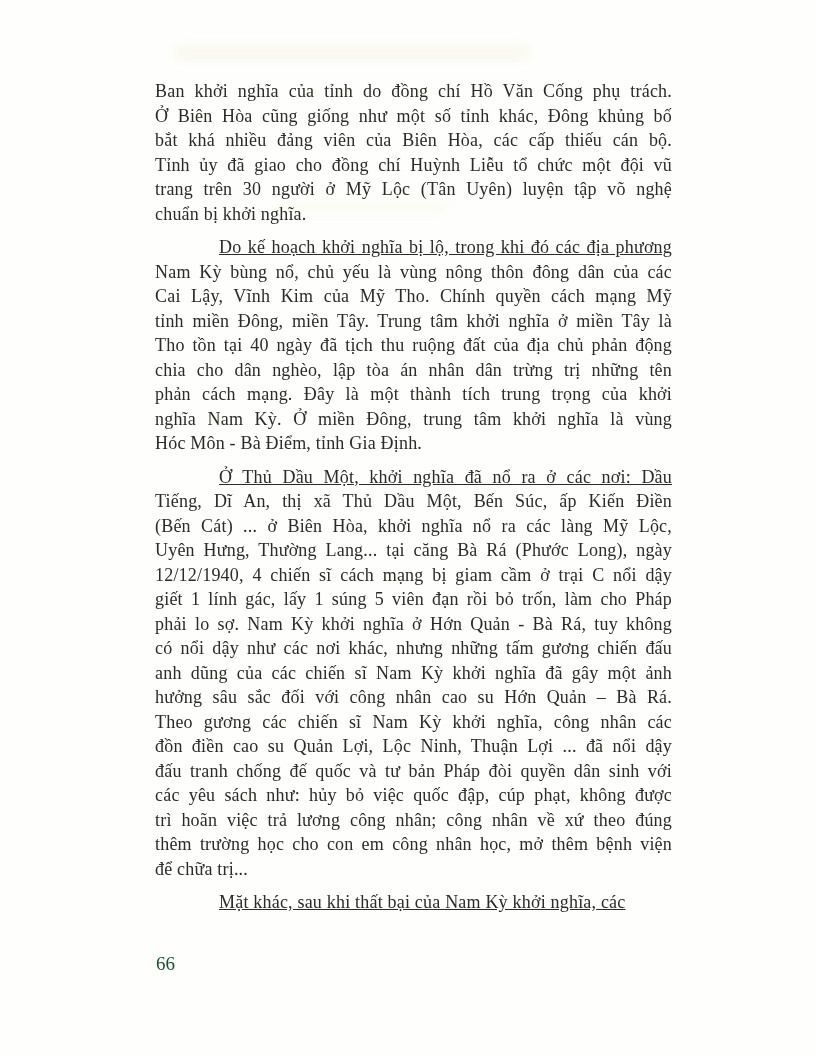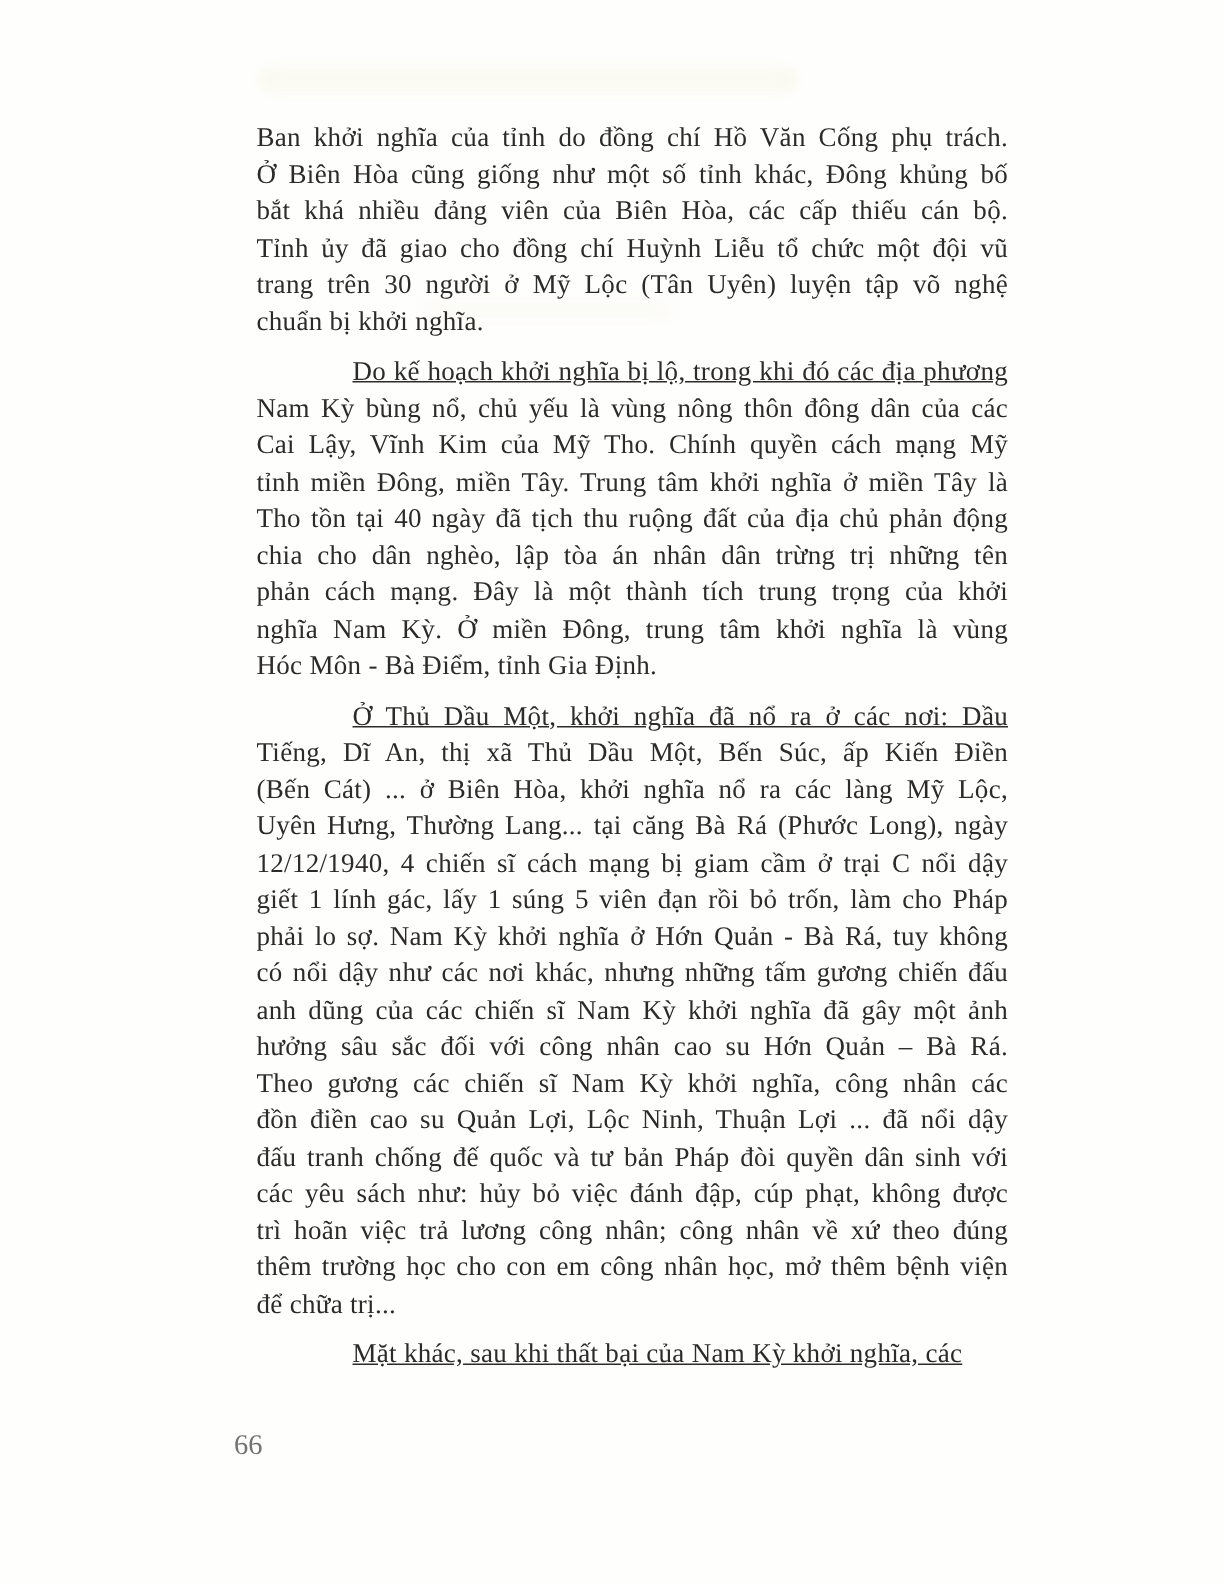--- a/index.html
+++ b/index.html
@@ -50,36 +50,35 @@
     letter-spacing: 0.2px;
   }
   .para {
     margin: 0 0 9px 0;
     padding: 0;
   }
   .line {
     line-height: 24.5px;
     text-align: justify;
     text-align-last: justify;
-    margin-left: 16px;
   }
   .line.last-line {
     text-align-last: left;
   }
   .para.indented .line.first-line {
     text-indent: 64px;
     text-decoration: underline;
   }
   .page-number {
     position: absolute;
     left: 156px;
     top: 951px;
     font-size: 19px;
     line-height: 25px;
-    color: #737373;
+    color: #14532d;
     text-align: center;
   }
 </style>
 </head>
 <body>
 
 <div class="sheet">
   <div class="ghost-artifact"></div>
   <div class="ghost-artifact2"></div>
 
@@ -111,21 +110,21 @@
         <div class="line">Uyên Hưng, Thường Lang... tại căng Bà Rá (Phước Long), ngày</div>
         <div class="line">12/12/1940, 4 chiến sĩ cách mạng bị giam cầm ở trại C nổi dậy</div>
         <div class="line">giết 1 lính gác, lấy 1 súng 5 viên đạn rồi bỏ trốn, làm cho Pháp</div>
         <div class="line">phải lo sợ. Nam Kỳ khởi nghĩa ở Hớn Quản - Bà Rá, tuy không</div>
         <div class="line">có nổi dậy như các nơi khác, nhưng những tấm gương chiến đấu</div>
         <div class="line">anh dũng của các chiến sĩ Nam Kỳ khởi nghĩa đã gây một ảnh</div>
         <div class="line">hưởng sâu sắc đối với công nhân cao su Hớn Quản – Bà Rá.</div>
         <div class="line">Theo gương các chiến sĩ Nam Kỳ khởi nghĩa, công nhân các</div>
         <div class="line">đồn điền cao su Quản Lợi, Lộc Ninh, Thuận Lợi ... đã nổi dậy</div>
         <div class="line">đấu tranh chống đế quốc và tư bản Pháp đòi quyền dân sinh với</div>
-        <div class="line">các yêu sách như: hủy bỏ việc đánh đập, cúp phạt, không được</div>
+        <div class="line">các yêu sách như: hủy bỏ việc quốc đập, cúp phạt, không được</div>
         <div class="line">trì hoãn việc trả lương công nhân; công nhân về xứ theo đúng</div>
         <div class="line">thêm trường học cho con em công nhân học, mở thêm bệnh viện</div>
         <div class="line last-line">để chữa trị...</div>
       </div>
       <div class="para indented">
         <div class="line first-line last-line">Mặt khác, sau khi thất bại của Nam Kỳ khởi nghĩa, các</div>
       </div>
     </div>
 
   <div class="page-number">66</div>

